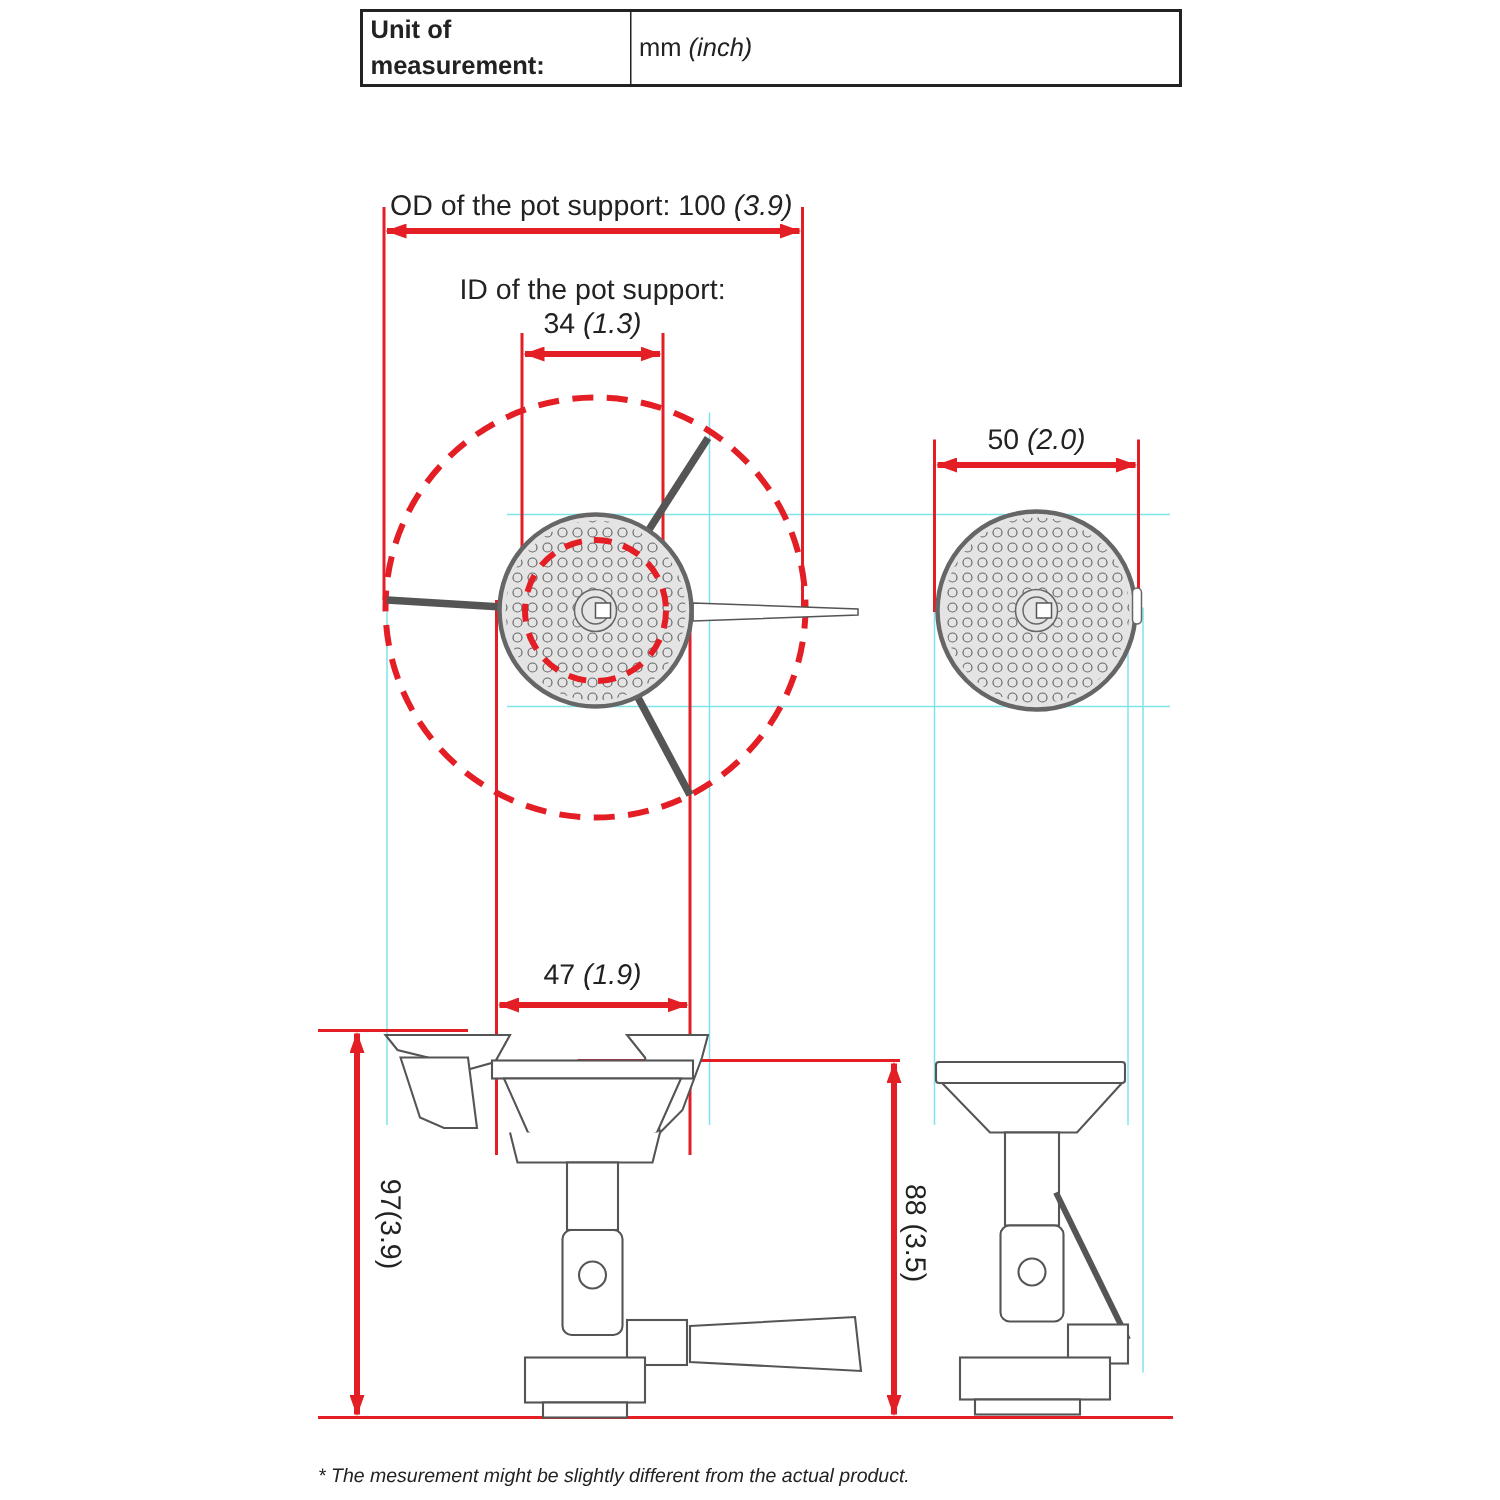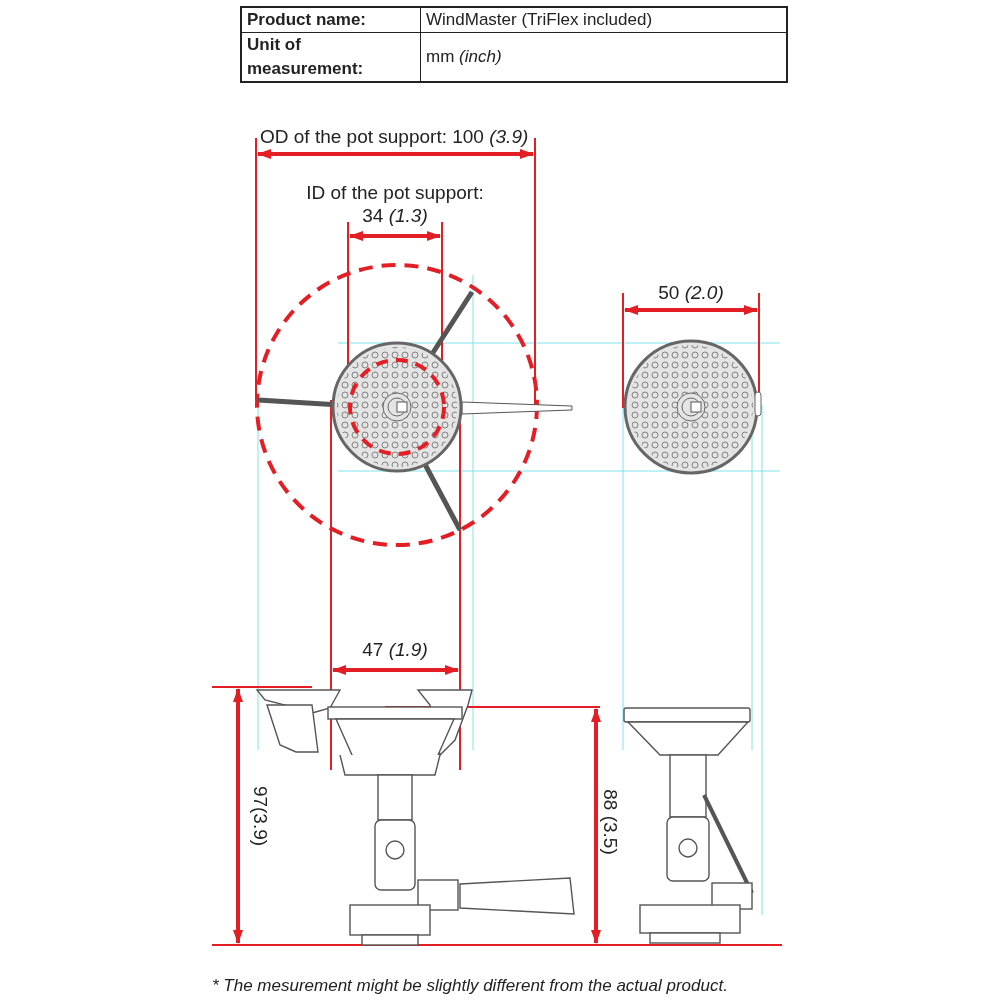--- a/index.html
+++ b/index.html
@@ -4,31 +4,27 @@
 <style>
   html, body { margin:0; padding:0; background:#ffffff; }
   body { width:1000px; height:1000px; position:relative; overflow:hidden; font-family:"Liberation Sans", sans-serif; }
   .spec-table { position:absolute; left:240px; top:6px; width:548px; border-collapse:collapse; border:2px solid #222; }
   .spec-table td { border:1.5px solid #222; font-size:17px; height:24px; padding:0 5px; color:#222; line-height:24px; }
   .spec-table td.k { width:168px; font-weight:bold; }
   .spec-table td.v { font-weight:normal; }
   .spec-table i { }
   svg.drawing { position:absolute; left:0; top:0; }
   .lbl { font-family:"Liberation Sans", sans-serif; font-size:19px; fill:#222; }
-  .footnote { position:absolute; left:212px; top:976px; font-size:17px; font-style:italic; color:#222; }
+  .footnote { position:absolute; left:212px; top:976px; font-size:13px; font-style:italic; color:#222; }
 </style>
 </head>
 <body>
 
 <table class="spec-table">
   <tbody>
-      <tr>
-    <td class="k">Product name:</td>
-    <td class="v"><span>WindMaster (TriFlex included)</span></td>
-  </tr>
   <tr>
     <td class="k">Unit of measurement:</td>
     <td class="v"><span>mm </span><i>(inch)</i></td>
   </tr>
 </tbody>
   </table>
 
 <svg class="drawing" width="1000" height="1000" viewBox="0 0 1000 1000">
   <defs>
     <marker id="arr" markerWidth="14" markerHeight="10" refX="13" refY="5" orient="auto-start-reverse" markerUnits="userSpaceOnUse">

